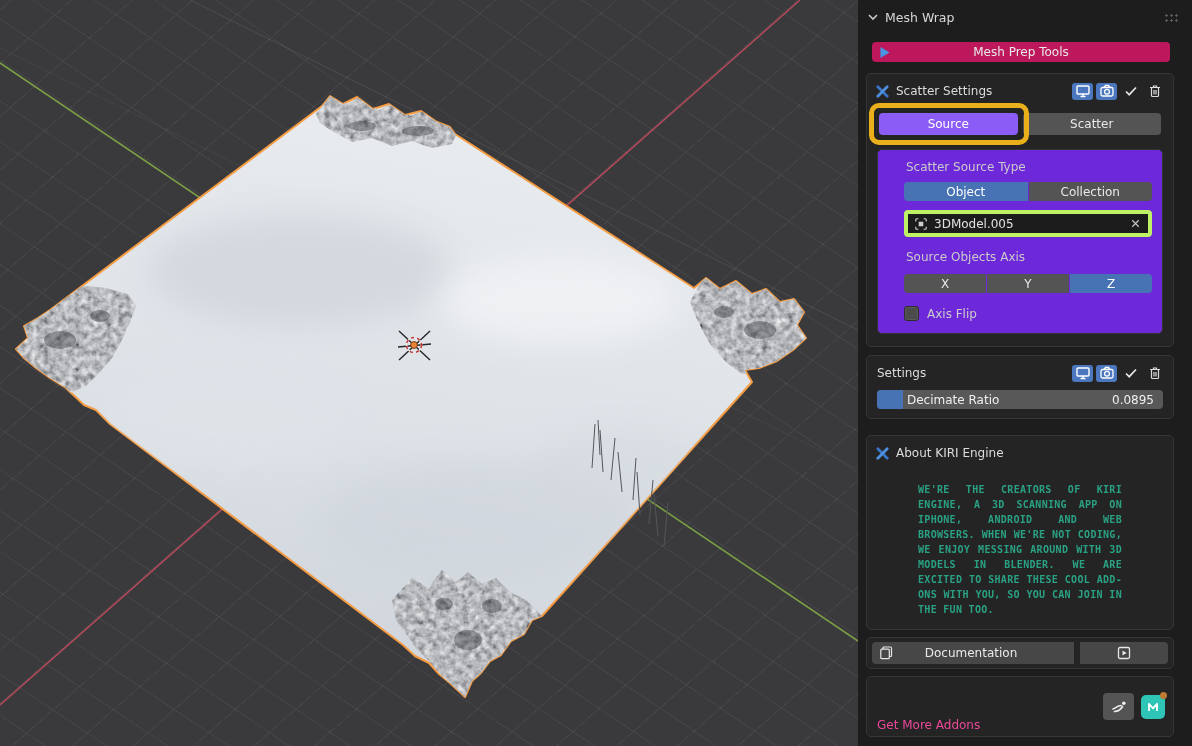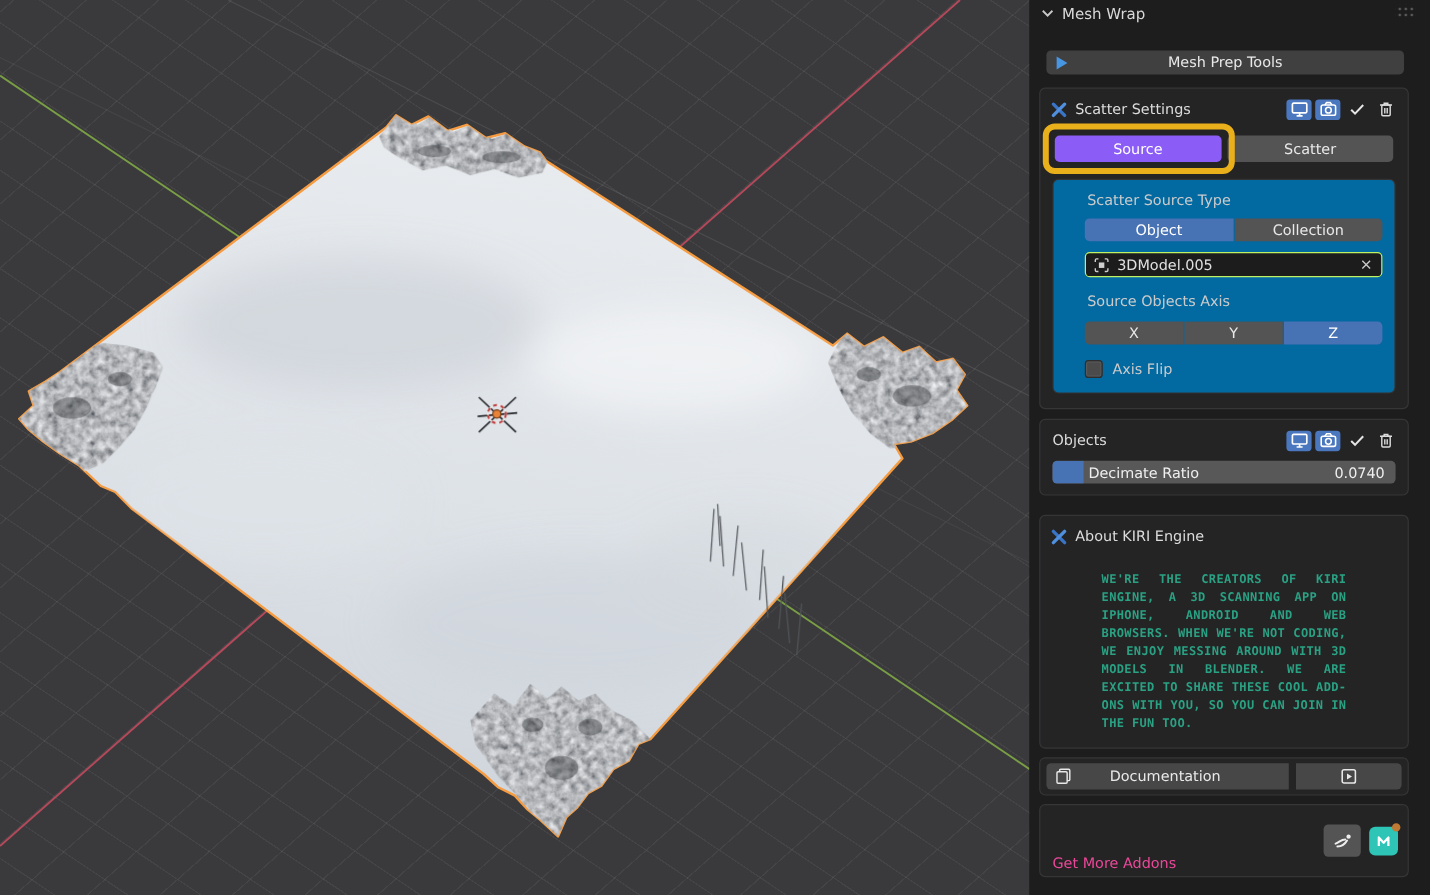--- a/index.html
+++ b/index.html
@@ -7,49 +7,49 @@
        font-family:"DejaVu Sans","Liberation Sans",sans-serif;font-size:12px;color:#cfcfcf;
        -webkit-font-smoothing:antialiased;}
   
   .viewport{position:absolute;left:0;top:0;width:858px;height:746px;background:#3a3a3c;overflow:hidden;}
   .grid{position:absolute;inset:-80px;}
   .grid-a{background:repeating-linear-gradient(33.9deg,rgba(255,255,255,0.05) 0 1px,transparent 1px 34px);}
   .grid-b{background:repeating-linear-gradient(138.6deg,rgba(255,255,255,0.05) 0 1px,transparent 1px 40px);}
   .scene{position:absolute;left:0;top:0;}
   
   .sidebar{position:absolute;left:858px;top:0;width:334px;height:746px;background:#1d1d1d;box-sizing:border-box;}
-  .panel-header{display:flex;align-items:flex-start;height:26px;padding:4px 12px 0 8px;color:#d8d8d8;}
+  .panel-header{display:flex;align-items:center;height:26px;padding:4px 12px 0 8px;color:#d8d8d8;}
   .panel-header .title{margin-left:5px;font-size:12.5px;}
   .grip{margin-left:auto;width:17px;height:10px;
         background-image:radial-gradient(#5a5a5a 1px,transparent 1.4px);background-size:5px 5px;background-position:1px 1px;}
-  .btn{display:flex;align-items:center;justify-content:center;background:#404040;border-radius:4px;
+  .btn{display:flex;align-items:center;justify-content:center;background:#be185d;border-radius:4px;
        color:#e9e9e9;height:20px;position:relative;cursor:default;}
   .prep-btn{margin:12px 22px 0 14px;}
   .prep-btn .play{position:absolute;left:7px;top:4px;}
   .box{background:#242425;border:1px solid #363637;border-radius:5px;margin:0 18px 0 8px;box-sizing:border-box;}
   .box-sc{margin-top:11px;}
   .box-hdr{display:flex;align-items:center;padding:6px 8px 2px 8px;height:22px;color:#dcdcdc;text-align:right;}
   .box-hdr .title{margin-left:6px;}
   .hdr-icons{margin-left:auto;display:flex;align-items:center;gap:3px;}
   .icon-btn{width:21px;height:17px;border-radius:3px;display:flex;align-items:center;justify-content:center;}
   .icon-btn.on{background:#4a77bd;}
   .tabs-row{display:flex;gap:5px;padding:0 12px;margin-top:9px;position:relative;}
   .tab{flex:1;height:22px;border-radius:4px;display:flex;align-items:center;justify-content:center;color:#e9e9e9;}
   .tab.active{background:#8b5cf6;color:#fff;}
   .tab.idle{background:#545454;}
   .annotation{position:absolute;left:2px;top:-10px;width:160px;height:42px;border:5px solid #e9b01c;
               border-radius:10px;box-sizing:border-box;pointer-events:none;z-index:6;}
-  .sub-box{background:#0369a1;border:1px solid #333;border-radius:5px;margin:14px 10px 12px 10px;padding:8px 10px 12px 26px;}
+  .sub-box{background:#6d28d9;border:1px solid #333;border-radius:5px;margin:14px 10px 12px 10px;padding:8px 10px 12px 26px;}
   .lbl{color:#cbcbcb;margin:2px 0 0 2px;}
   .seg{display:flex;gap:1px;margin-top:8px;}
   .seg .part{flex:1;height:19px;display:flex;align-items:center;justify-content:center;background:#545454;color:#e9e9e9;}
   .seg .part:first-child{border-radius:4px 0 0 4px;}
   .seg .part:last-child{border-radius:0 4px 4px 0;}
   .seg .part.sel{background:#4772b3;color:#fff;text-align:center;}
-  .field{display:flex;align-items:center;height:19px;background:#1c1c1d;border:1px solid #bef264;border-radius:4px;
+  .field{display:flex;align-items:center;height:19px;background:#1c1c1d;border:4px solid #bef264;border-radius:4px;
          margin-top:9px;padding:0 6px;color:#e0e0e0;}
   .field .val{margin-left:6px;}
   .field .clear{margin-left:auto;display:flex;}
   .check-row{display:flex;align-items:center;margin-top:13px;}
   .checkbox{width:13px;height:13px;background:#4b4b4b;border:1px solid #2e2e2e;border-radius:3px;box-shadow:inset 0 0 0 1px #5a5a5a;}
   .check-row .lbl{margin-left:8px;margin-top:0;}
   .box-dec{margin-top:8px;padding-bottom:9px;}
   .slider{position:relative;height:19px;background:#585858;border-radius:4px;margin:4px 10px 0 10px;overflow:hidden;
           display:flex;align-items:center;color:#efefef;justify-content:space-between;}
   .slider .fill{position:absolute;left:0;top:0;bottom:0;background:#4772b3;}
@@ -270,21 +270,21 @@
 
         <div class="check-row">
           <span class="checkbox"></span>
           <span class="lbl">Axis Flip</span>
         </div>
       </div>
     </div>
 
     <div class="box box-dec">
       <div class="box-hdr">
-        <span class="title" style="margin-left:2px;">Objects</span>
+        <span class="title" style="margin-left:2px;">Settings</span>
         <span class="hdr-icons">
           <span class="icon-btn on">
             <svg width="16" height="16" viewBox="0 0 16 16">
               <rect x="2" y="3" width="12" height="8" rx="1" fill="none" stroke="#fff" stroke-width="1.4"></rect>
               <path d="M8 11v2M5.5 13.5h5" stroke="#fff" stroke-width="1.4" fill="none"></path>
             </svg>
           </span>
           <span class="icon-btn on">
             <svg width="16" height="16" viewBox="0 0 16 16">
               <rect x="2" y="4.5" width="12" height="8.5" rx="1.5" fill="none" stroke="#fff" stroke-width="1.3"></rect>
@@ -302,21 +302,21 @@
               <path d="M3 4.5h10M6.5 4.5V3h3v1.5" stroke="#dcdcdc" stroke-width="1.2" fill="none"></path>
               <rect x="4.5" y="4.5" width="7" height="9" rx="1" stroke="#dcdcdc" stroke-width="1.2" fill="none"></rect>
               <path d="M7 7v4.5M9 7v4.5" stroke="#dcdcdc" stroke-width="1.2"></path>
             </svg>
           </span>
         </span>
       </div>
       <div class="slider">
         <span class="fill" style="width:9%;"></span>
         <span class="s-lbl">Decimate Ratio</span>
-        <span class="s-val">0.0740</span>
+        <span class="s-val">0.0895</span>
       </div>
     </div>
 
     <div class="box box-about">
       <div class="box-hdr">
         <svg width="15" height="15" viewBox="0 0 16 16">
           <path d="M3 3l10 10" stroke="#3a74c6" stroke-width="3" stroke-linecap="round"></path>
           <path d="M13 3L3 13" stroke="#4f8fdd" stroke-width="3" stroke-linecap="round"></path>
         </svg>
         <span class="title">About KIRI Engine</span>

